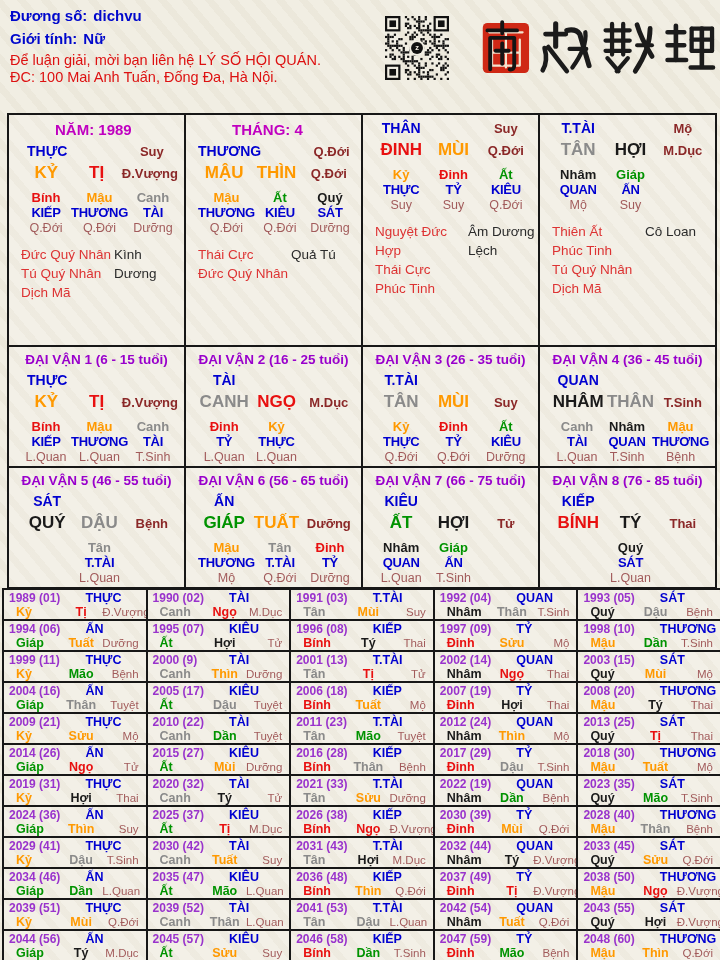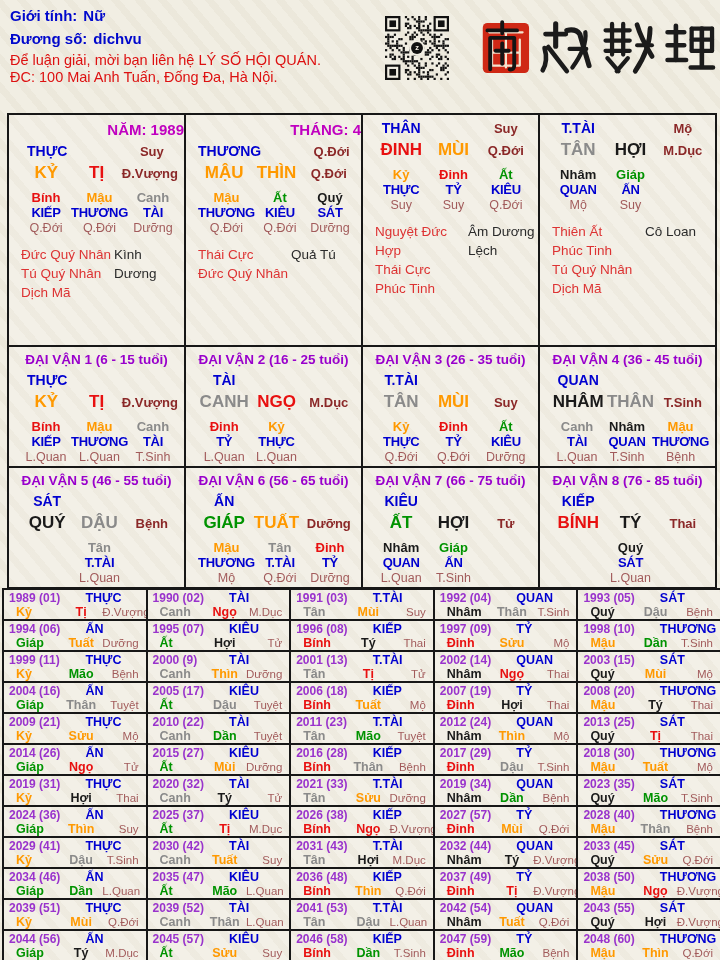--- a/index.html
+++ b/index.html
@@ -16,21 +16,21 @@
   .logo{position:absolute;left:480px;top:8px;width:236px;height:80px;display:flex;align-items:center;gap:7px;}
   .logo svg{display:block;}
   
   .grid{position:absolute;display:grid;gap:2px;background:#171717;border:2px solid #171717;}
   .pillars{left:7px;top:113px;width:706px;height:230px;grid-template-columns:repeat(4,1fr);}
   .daivan{left:7px;top:345px;width:706px;height:240px;grid-template-columns:repeat(4,1fr);grid-template-rows:1fr 1fr;}
   .years{left:2px;top:588px;width:716px;height:370px;grid-template-columns:repeat(5,1fr);grid-template-rows:repeat(12,1fr);}
   .cell{background:#f3f0e7;overflow:hidden;
     background-image:repeating-linear-gradient(50deg, rgba(205,196,172,.12) 0 7px, rgba(255,255,255,0) 7px 18px);}
   
-  .ptitle{text-align:right;font-weight:bold;font-size:15px;color:#c000c0;margin-top:6px;white-space:nowrap;}
+  .ptitle{text-align:left;font-weight:bold;font-size:15px;color:#c000c0;margin-top:6px;white-space:nowrap;margin-left:46px;}
   .dtitle{text-align:center;font-weight:bold;font-size:13.5px;color:#9900cc;margin-top:5px;white-space:nowrap;}
   .row3{display:grid;grid-template-columns:1fr 1fr 1fr;padding:0 6px 0 12px;align-items:baseline;}
   .row3>div{text-align:center;white-space:nowrap;}
   .rowA{margin-top:5px;}
   .rowB{margin-top:4px;}
   .god{color:#0000d0;font-weight:bold;font-size:14px;}
   .stageS{color:#8b2828;font-weight:bold;font-size:13px;}
   .big{font-size:17px;font-weight:bold;}
   .hrow{margin-top:7px;}
   .hcan{font-size:13px;font-weight:bold;line-height:15px;}
@@ -47,22 +47,22 @@
   .ycan{flex:0 0 31%;padding-left:12px;font-weight:bold;font-size:12.5px;}
   .ychi{flex:0 0 30%;text-align:center;font-weight:bold;font-size:12.5px;}
   .ystage{flex:1;text-align:right;padding-right:7px;color:#a25b5b;font-size:11.5px;}
 </style>
 </head>
 <body>
 
 <div class="page">
 
   <div class="hdr-text">
+    <div class="h-blue"><span>Đương số:</span><span class="val">dichvu</span></div>
     <div class="h-blue"><span>Giới tính:</span><span class="val">Nữ</span></div>
-    <div class="h-blue"><span>Đương số:</span><span class="val">dichvu</span></div>
     <div class="h-red">Để luận giải, mời bạn liên hệ LÝ SỐ HỘI QUÁN.</div>
     <div class="h-red">ĐC: 100 Mai Anh Tuấn, Đống Đa, Hà Nội.</div>
   </div>
 
   <svg class="qr" id="qr" viewBox="0 0 29 29">
       <rect x="9" y="0" width="1" height="1" fill="#111"></rect>
       <rect x="12" y="0" width="1" height="1" fill="#111"></rect>
       <rect x="15" y="0" width="1" height="1" fill="#111"></rect>
       <rect x="18" y="0" width="1" height="1" fill="#111"></rect>
       <rect x="10" y="1" width="1" height="1" fill="#111"></rect>
@@ -1076,21 +1076,21 @@
           <span class="ygod">T.TÀI</span>
         </div>
         <div class="yl2">
           <span class="ycan" style="color: rgb(138, 138, 138);">Tân</span>
           <span class="ychi" style="color: rgb(255, 153, 0);">Sửu</span>
           <span class="ystage">Dưỡng</span>
         </div>
       </div>
       <div class="cell ycell">
         <div class="yl1">
-          <span class="yyear">2019 (34)</span>
+          <span class="yyear">2022 (19)</span>
           <span class="ygod">QUAN</span>
         </div>
         <div class="yl2">
           <span class="ycan" style="color: rgb(26, 26, 26);">Nhâm</span>
           <span class="ychi" style="color: rgb(0, 147, 0);">Dần</span>
           <span class="ystage">Bệnh</span>
         </div>
       </div>
       <div class="cell ycell">
         <div class="yl1">
@@ -1131,21 +1131,21 @@
           <span class="ygod">KIẾP</span>
         </div>
         <div class="yl2">
           <span class="ycan" style="color: rgb(232, 16, 16);">Bính</span>
           <span class="ychi" style="color: rgb(232, 16, 16);">Ngọ</span>
           <span class="ystage">Đ.Vượng</span>
         </div>
       </div>
       <div class="cell ycell">
         <div class="yl1">
-          <span class="yyear">2027 (57)</span>
+          <span class="yyear">2030 (39)</span>
           <span class="ygod">TỶ</span>
         </div>
         <div class="yl2">
           <span class="ycan" style="color: rgb(232, 16, 16);">Đinh</span>
           <span class="ychi" style="color: rgb(255, 153, 0);">Mùi</span>
           <span class="ystage">Q.Đới</span>
         </div>
       </div>
       <div class="cell ycell">
         <div class="yl1">

